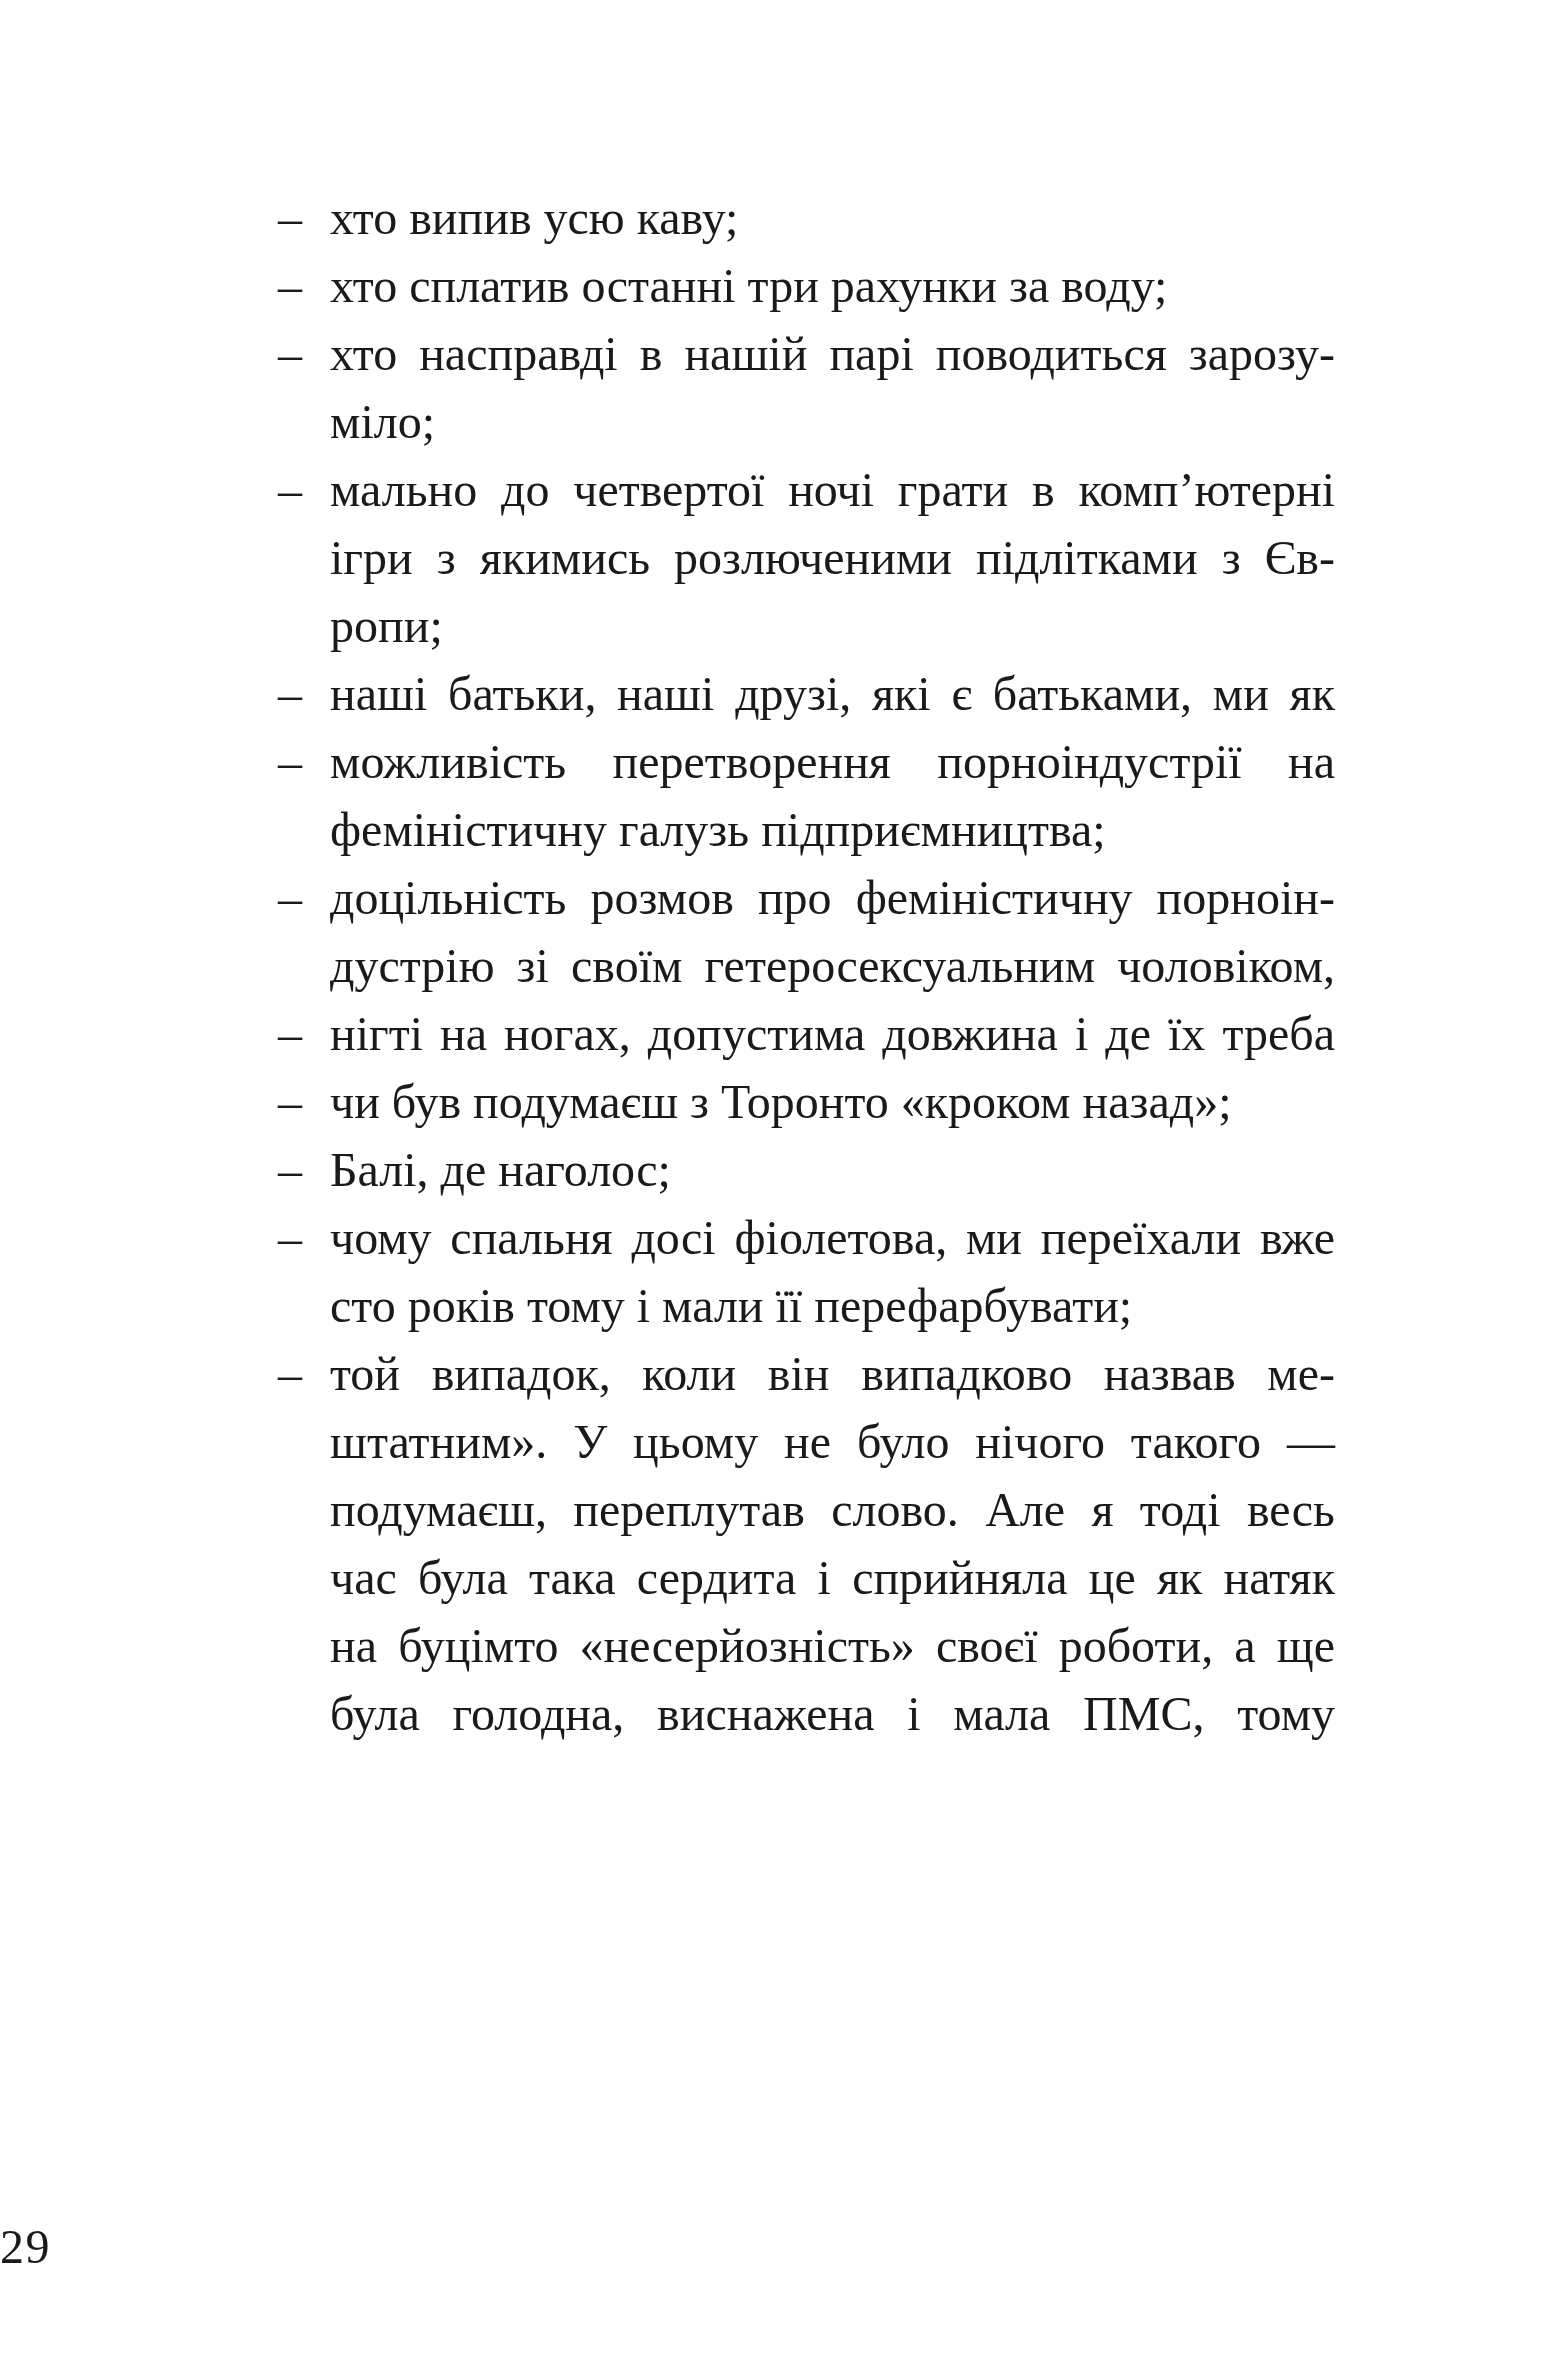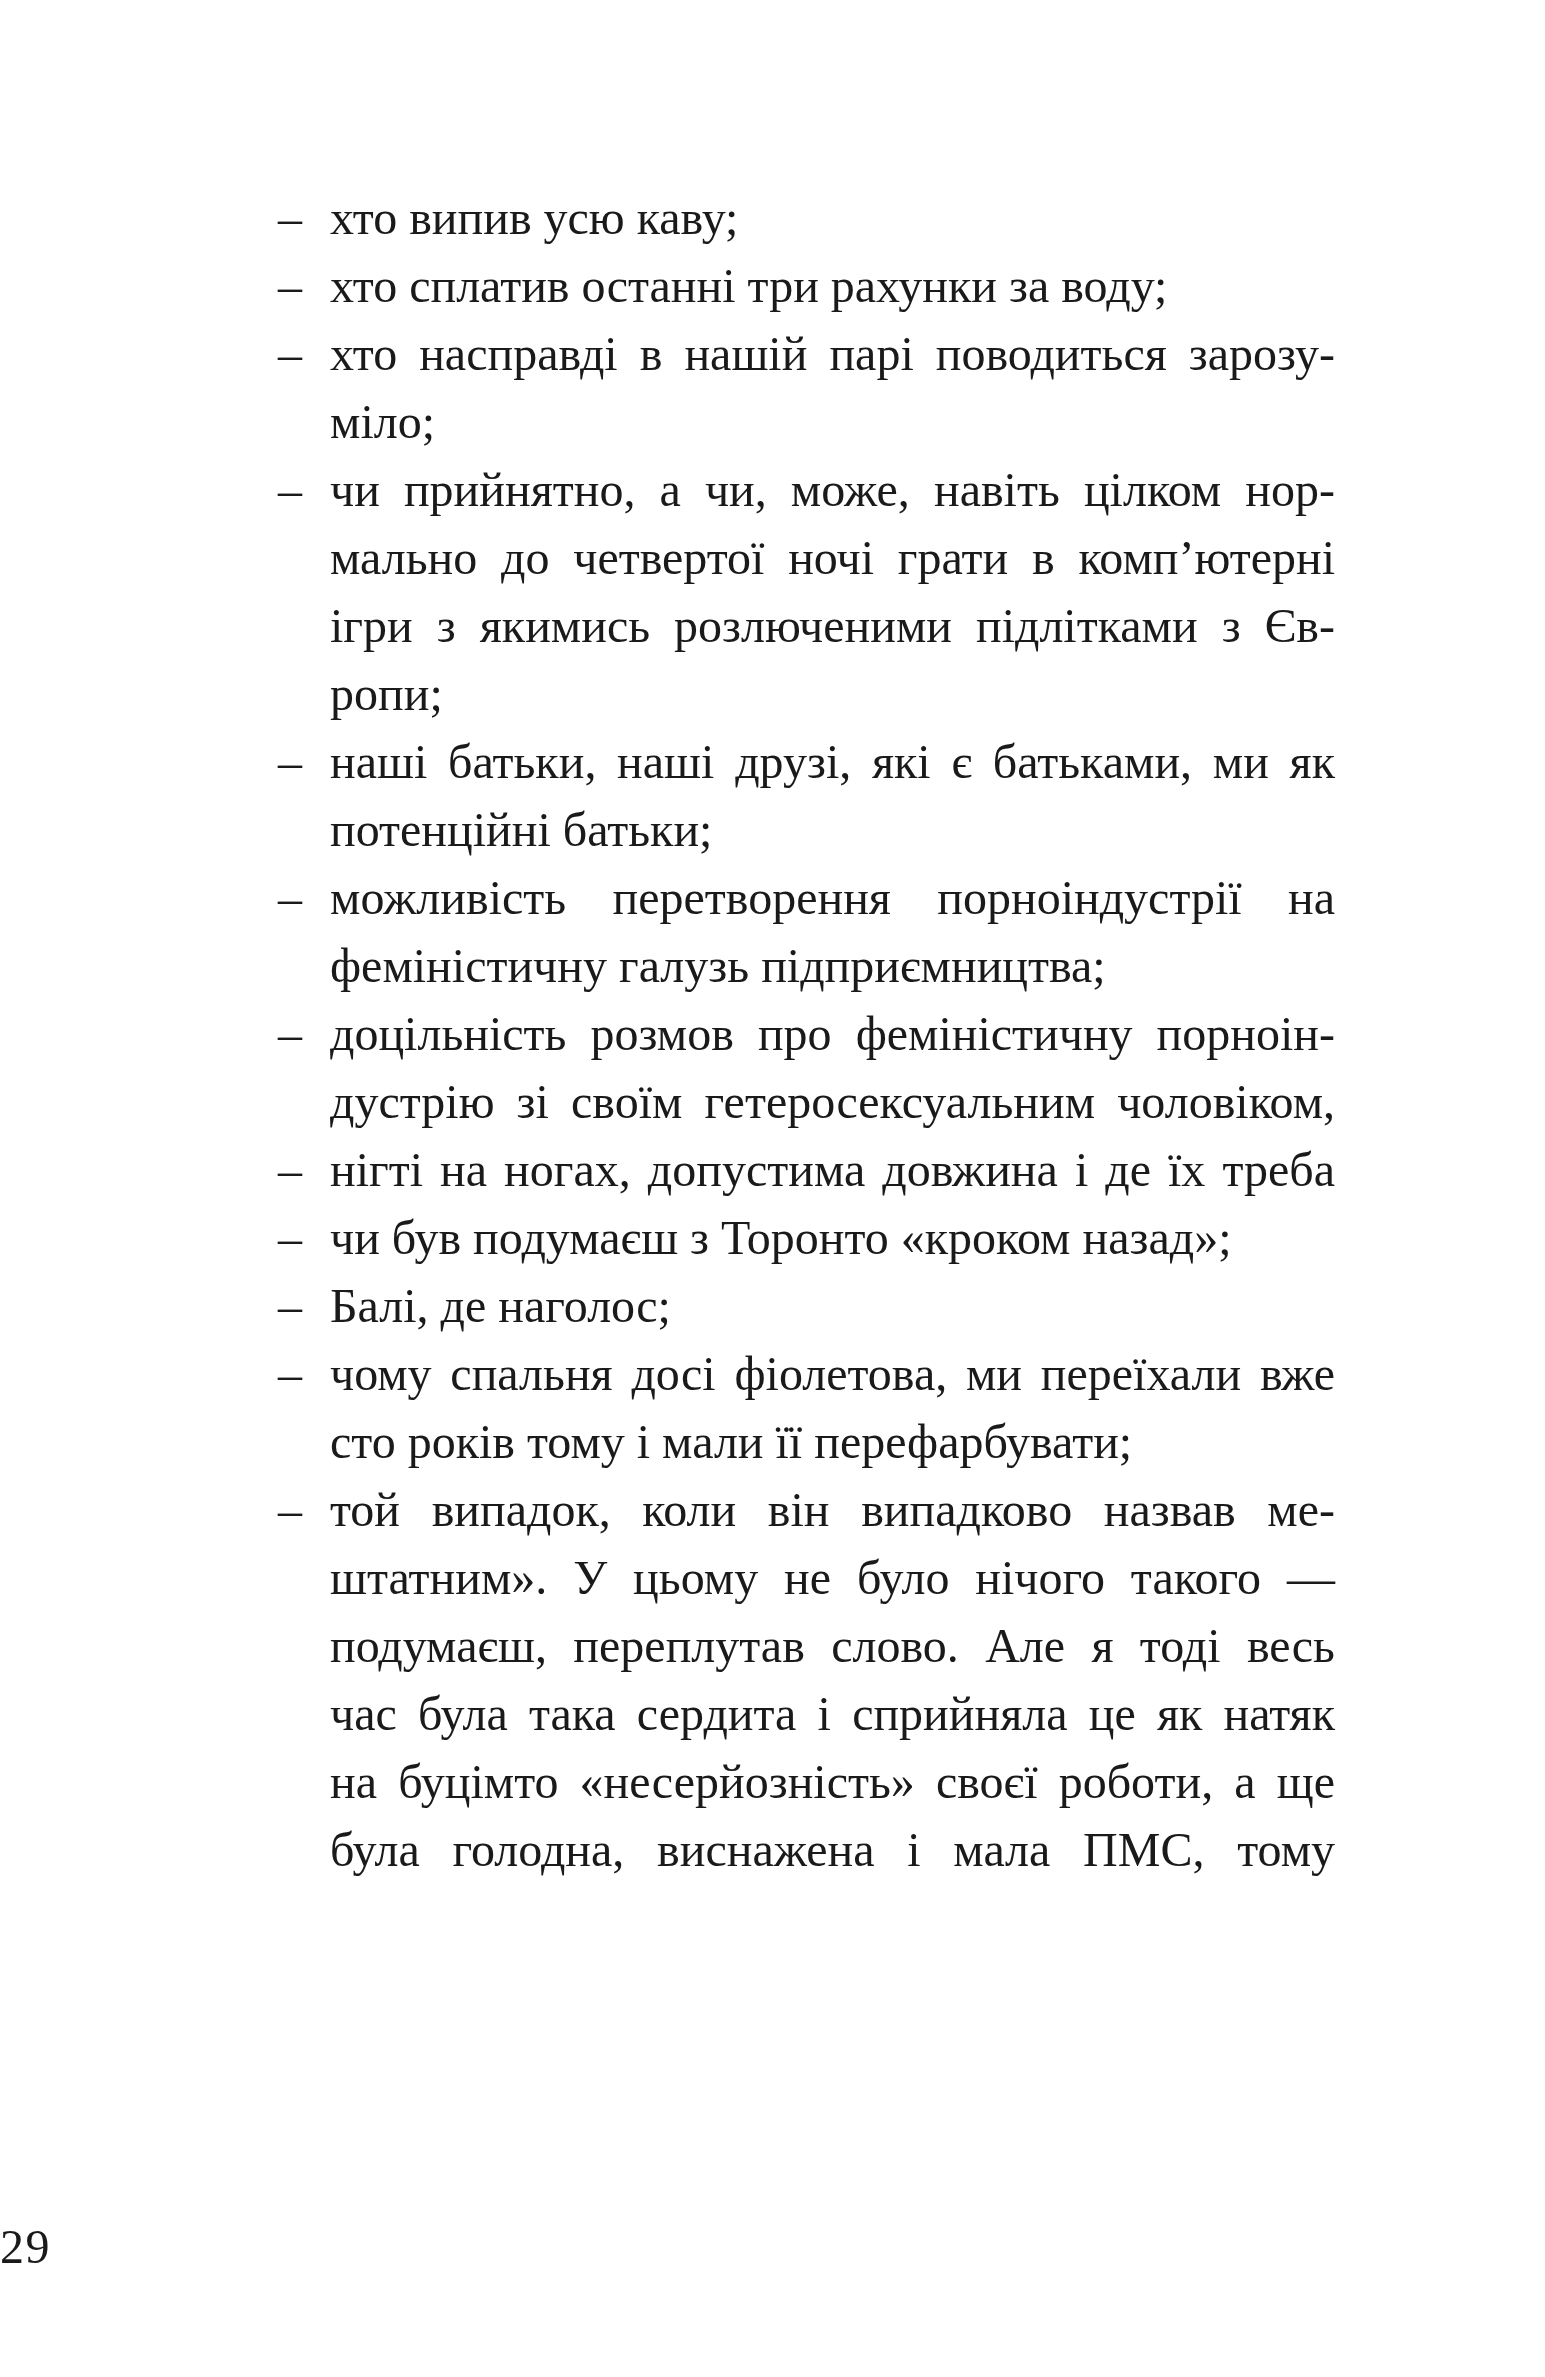--- a/index.html
+++ b/index.html
@@ -74,30 +74,28 @@
     </section>
 
     <section class="item">
       <span class="dash">–</span>
       <div class="ln">хто насправді в нашій парі поводиться зарозу-</div>
       <div class="ln ragged">міло;</div>
     </section>
 
     <section class="item">
       <span class="dash">–</span>
-      <div class="ln">чи прийнятно, а чи, може, навіть цілком нор-</div>
       <div class="ln">мально до четвертої ночі грати в компʼютерні</div>
       <div class="ln">ігри з якимись розлюченими підлітками з Єв-</div>
       <div class="ln ragged">ропи;</div>
     </section>
 
     <section class="item">
       <span class="dash">–</span>
       <div class="ln">наші батьки, наші друзі, які є батьками, ми як</div>
-      <div class="ln ragged">потенційні батьки;</div>
     </section>
 
     <section class="item">
       <span class="dash">–</span>
       <div class="ln">можливість перетворення порноіндустрії на</div>
       <div class="ln ragged">феміністичну галузь підприємництва;</div>
     </section>
 
     <section class="item">
       <span class="dash">–</span>

